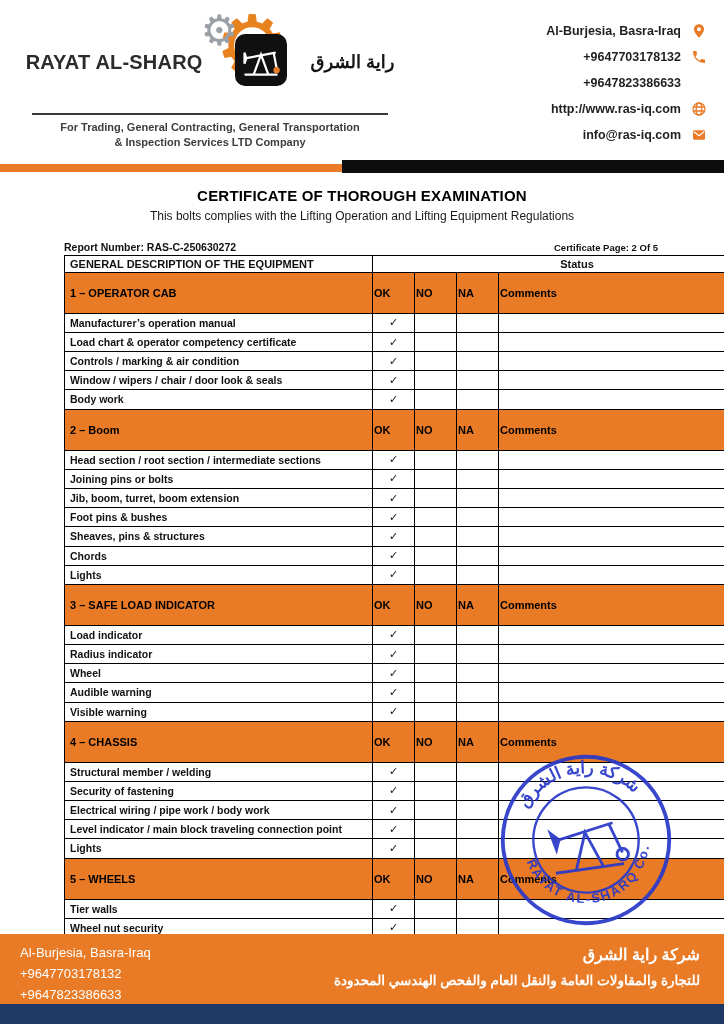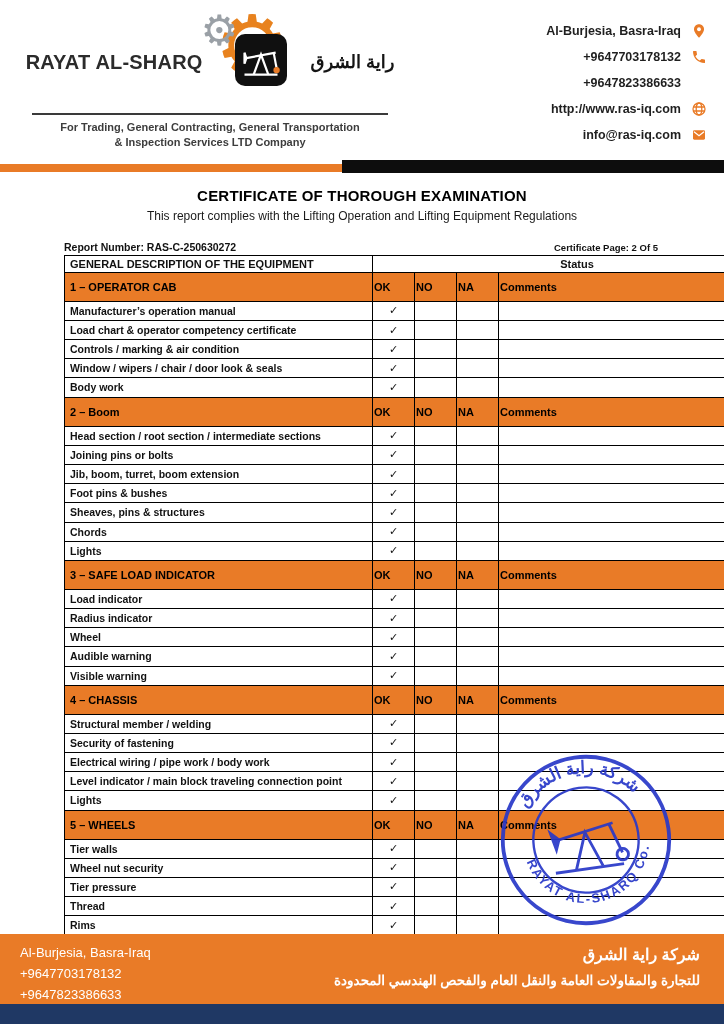--- a/index.html
+++ b/index.html
@@ -27,21 +27,21 @@
   .bar-black { position: absolute; left: 342px; top: 3px; right: 0; height: 13px; background: #0d0d0d; }
   .title { margin-top: 12px; text-align: center; font-size: 15px; font-weight: bold; color: #000; letter-spacing: .2px; }
   .subtitle { margin-top: 5px; text-align: center; font-size: 12px; color: #1a1a1a; }
   .meta { width: 594px; margin: 18px 0 2px 64px; display: flex; justify-content: space-between; align-items: flex-end; }
   .report-number { font-size: 10.5px; font-weight: bold; color: #111; }
   .cert-page { font-size: 9.5px; font-weight: bold; color: #111; }
   .eq-table { width: 718px; margin-left: 64px; border-collapse: collapse; table-layout: fixed; }
   .eq-table td { border: 1px solid #000; vertical-align: middle; }
   .th-desc { font-size: 11px; font-weight: bold; text-align: left; padding: 2px 5px; }
   .th-status { font-size: 11px; font-weight: bold; text-align: center; padding: 2px; }
-  .section-row td { background: #E97B27; font-weight: bold; font-size: 11px; padding: 8px 5px; color: #000; }
+  .section-row td { background: #E97B27; font-weight: bold; font-size: 11px; padding: 14px 5px; color: #000; }
   .section-row td.mark-col { text-align: left; padding: 2px 1px; }
   .item-row td.label { font-weight: bold; font-size: 10.5px; padding: 2px 5px; line-height: 1.35; }
   .item-row td.mark { text-align: center; font-size: 11px; padding: 1px 2px; }
   .stamp { position: absolute; left: 498px; top: 752px; width: 176px; height: 176px; transform: rotate(-8deg); opacity: .92; }
   .footer { position: absolute; left: 0; top: 934px; width: 724px; height: 70px; background: #E97B27; color: #fff; display: flex; justify-content: space-between; padding: 9px 24px 0 20px; }
   .footer-left { font-size: 13px; line-height: 1.6; font-weight: normal; }
   .footer-right { text-align: right; direction: rtl; font-weight: bold; padding-top: 2px; }
   .footer-company-ar { font-size: 16px; margin-bottom: 8px; }
   .footer-desc-ar { font-size: 13.5px; }
   .bottom-bar { position: absolute; left: 0; top: 1004px; width: 724px; height: 20px; background: #1F3864; }
@@ -122,21 +122,21 @@
     </div>
   </div>
 </div>
 
 <div class="bars">
   <div class="bar-orange"></div>
   <div class="bar-black"></div>
 </div>
 
 <div class="title">CERTIFICATE OF THOROUGH EXAMINATION</div>
-<div class="subtitle">This report complies with the Lifting Operation and Lifting Equipment Regulations</div>
+<div class="subtitle">This bolts complies with the Lifting Operation and Lifting Equipment Regulations</div>
 
 <div class="meta">
   <span class="report-number">Report Number: RAS-C-250630272</span>
   <span class="cert-page">Certificate Page: 2 Of 5</span>
 </div>
 
 <table class="eq-table">
   <colgroup>
     <col style="width:308px">
       <col style="width:42px">

